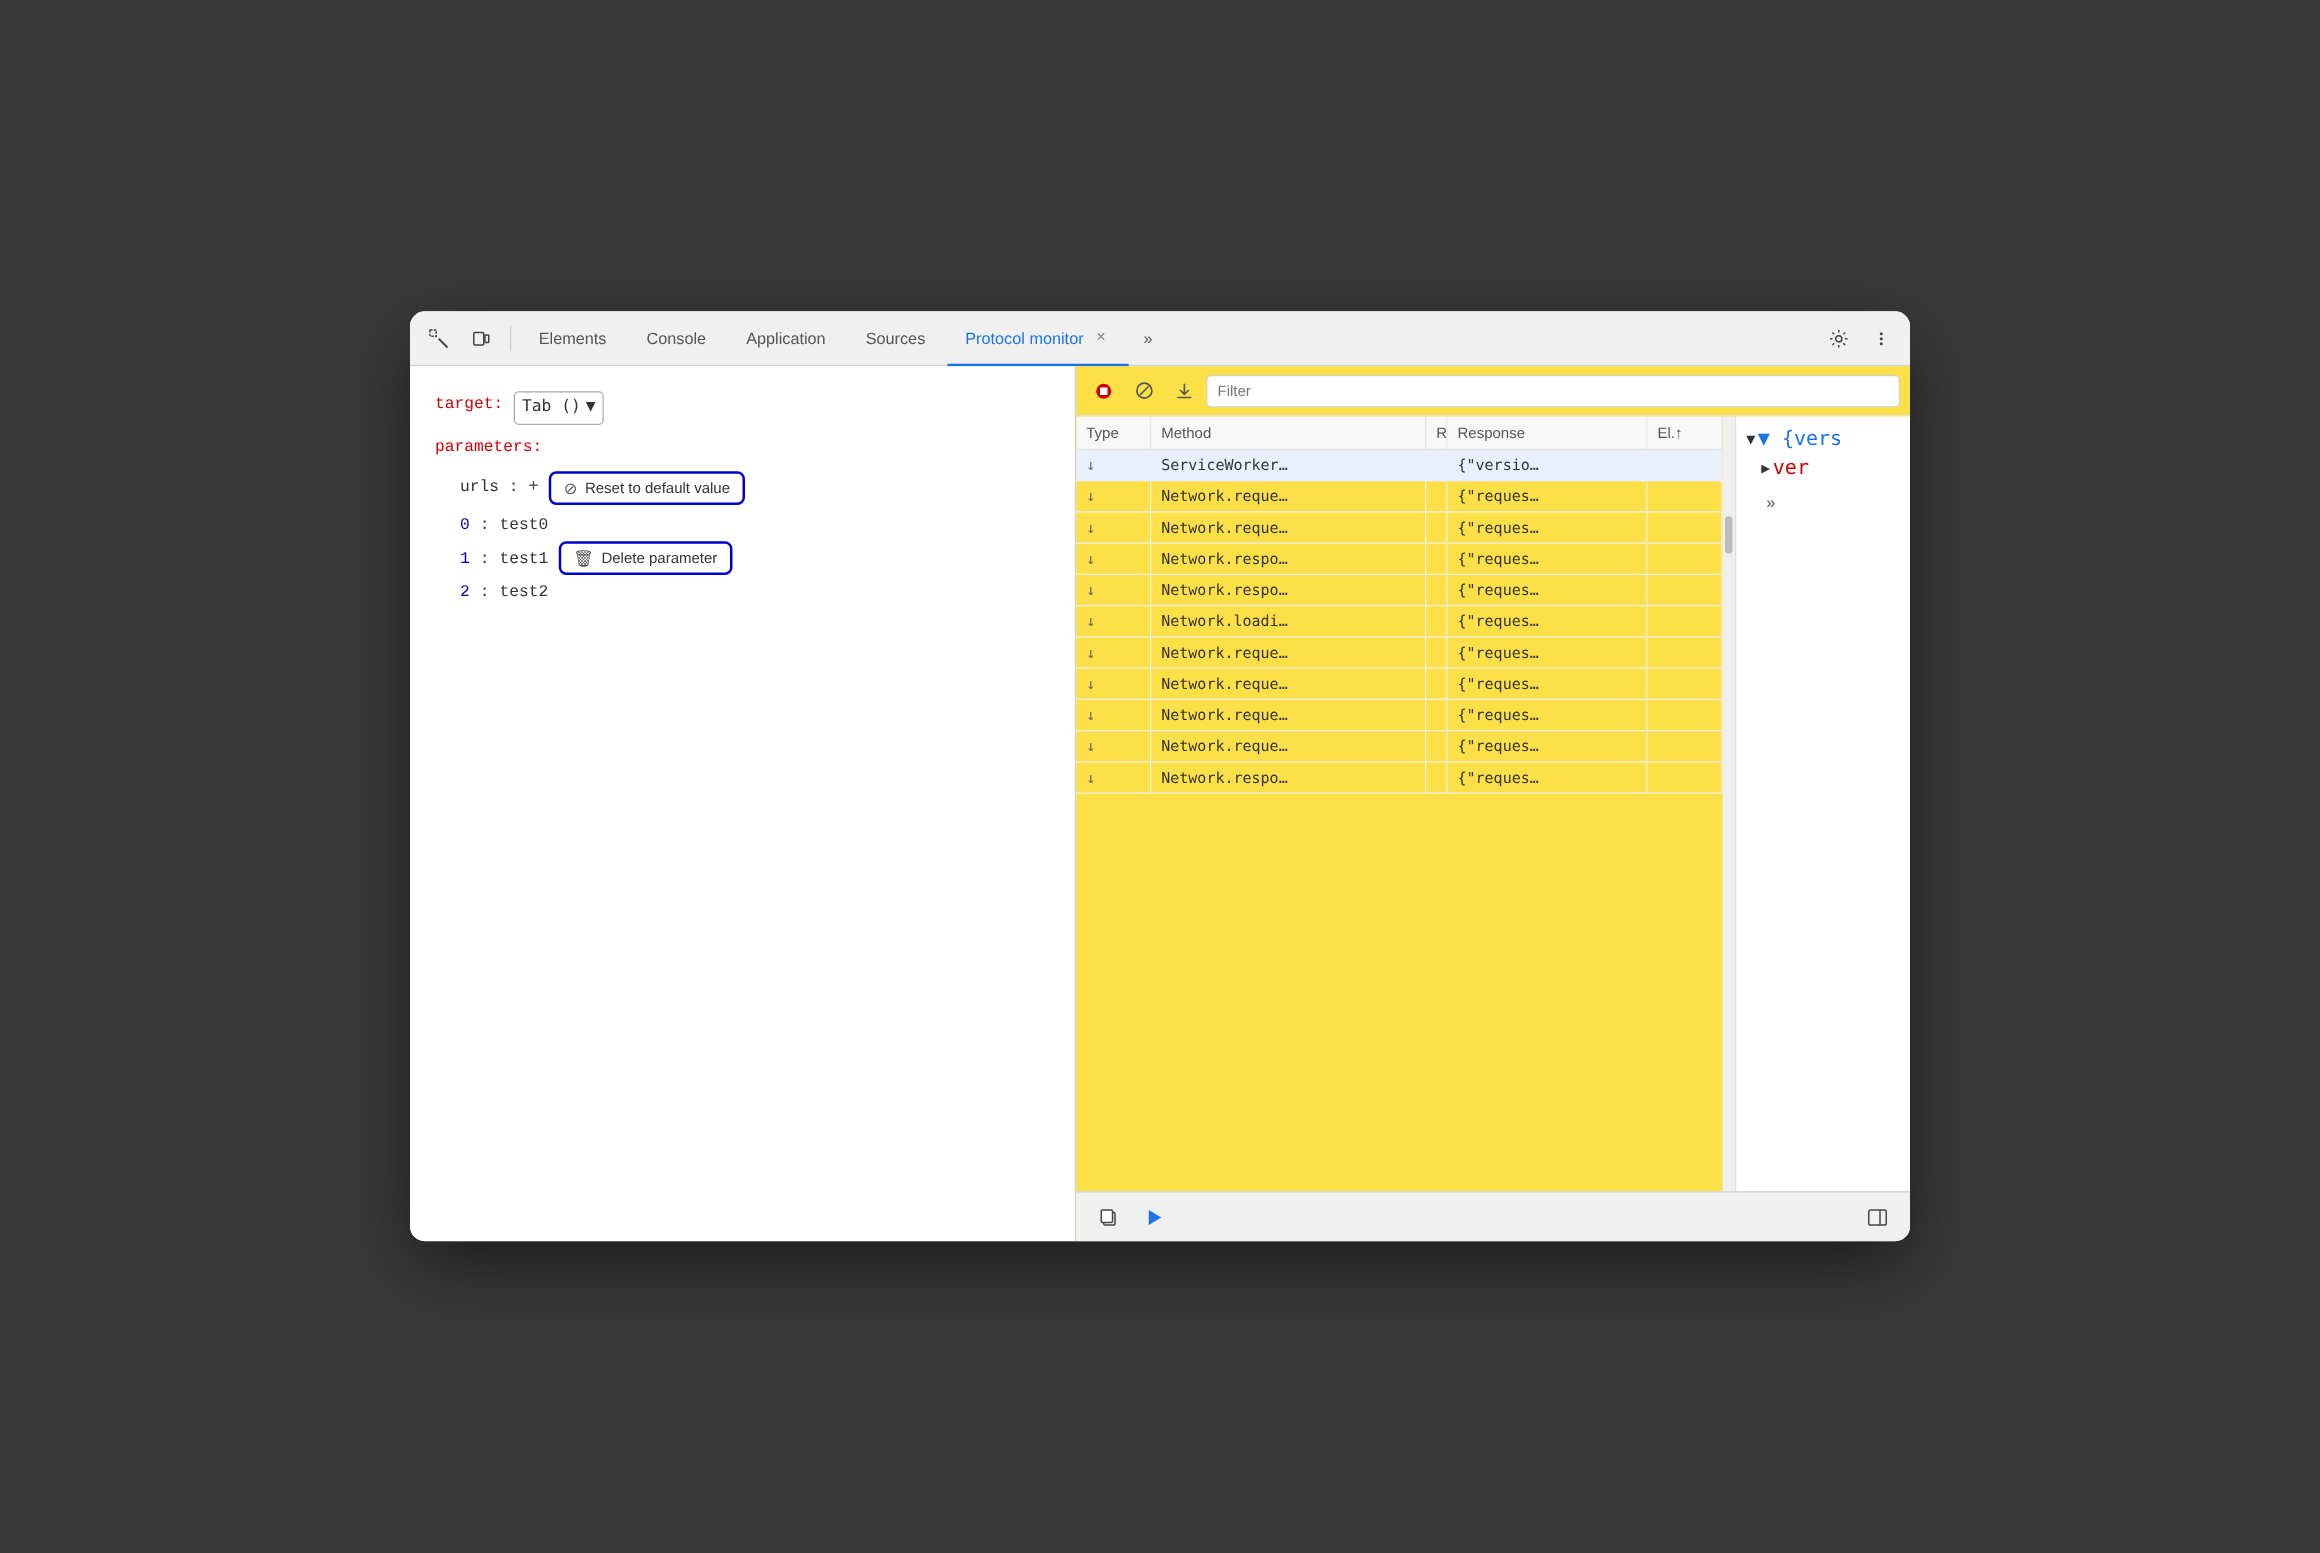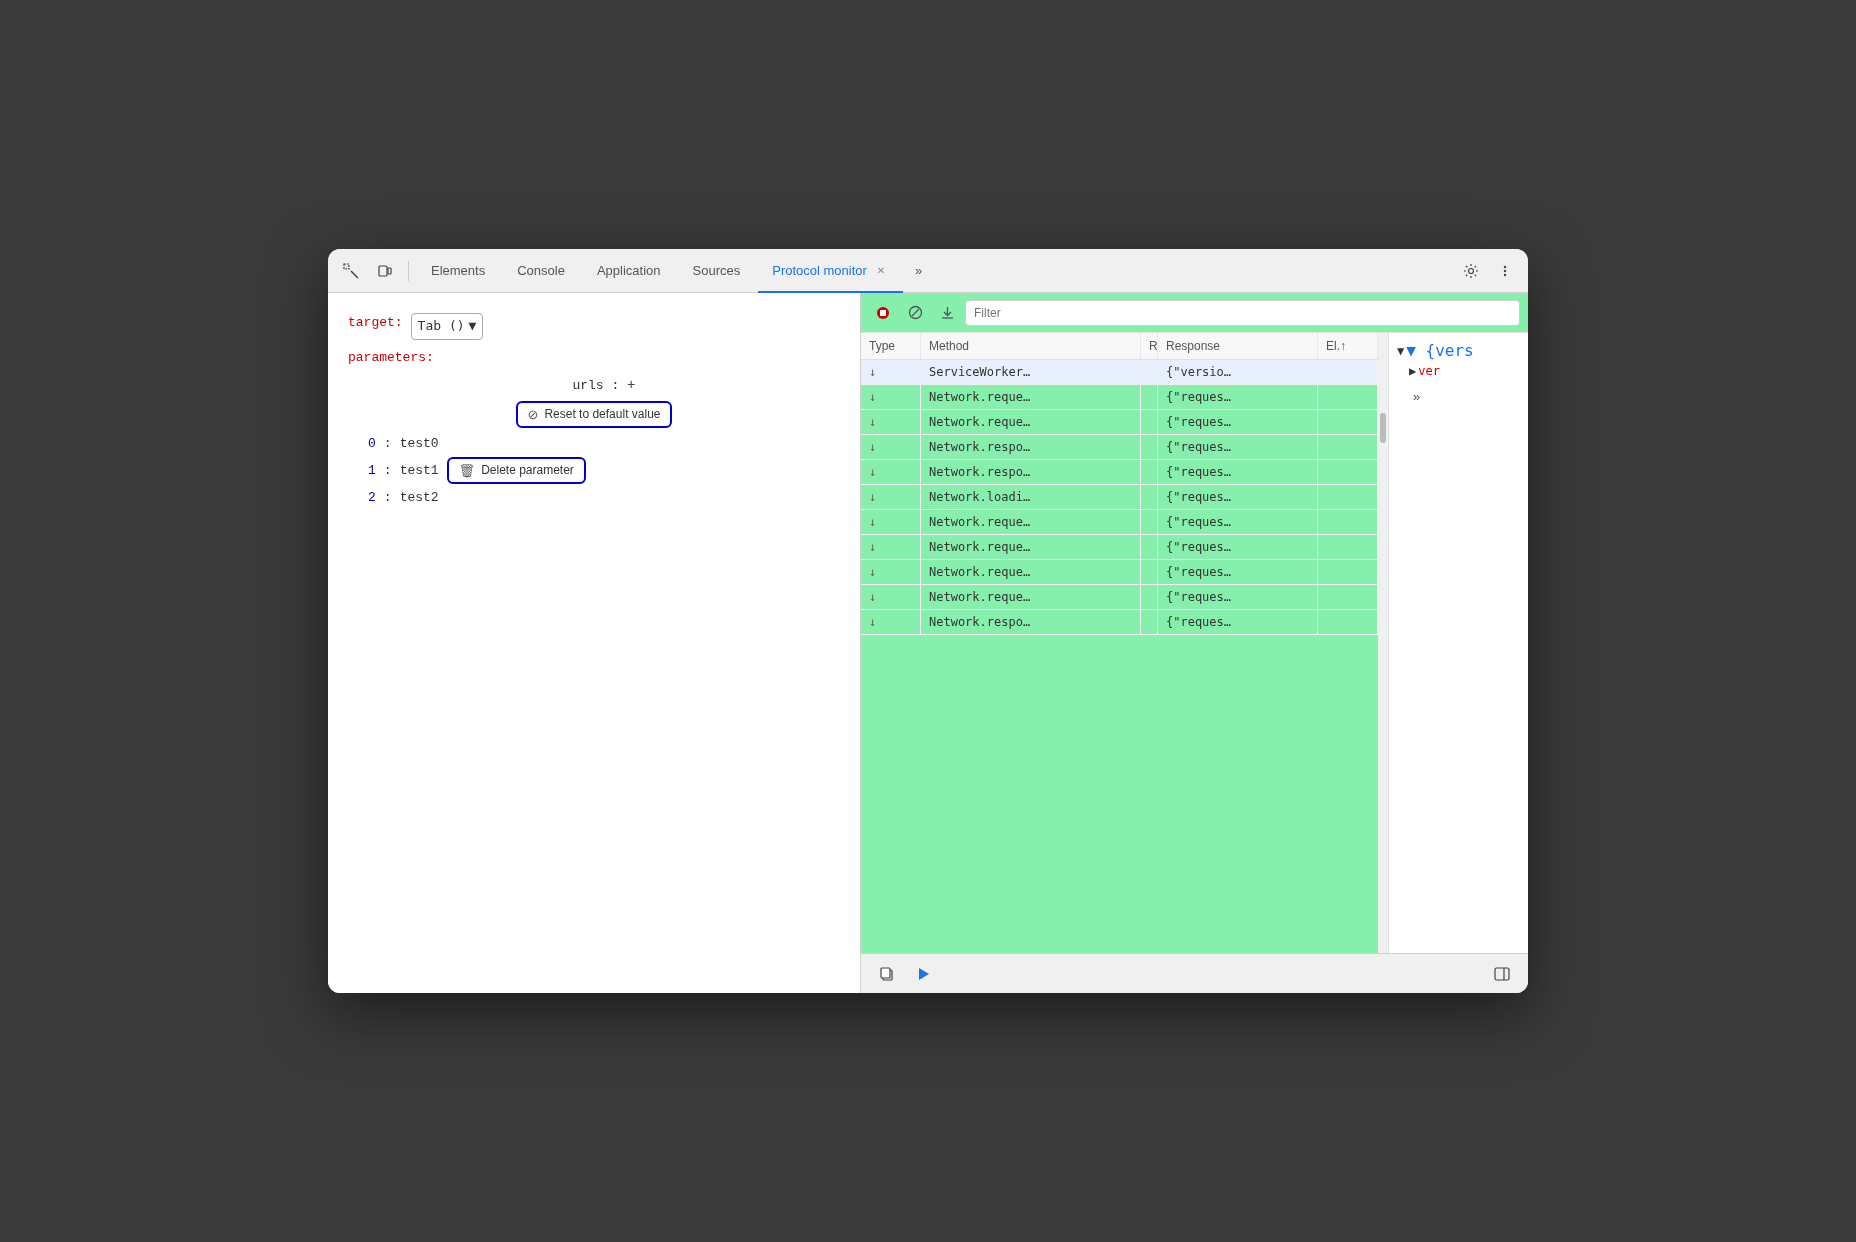--- a/index.html
+++ b/index.html
@@ -177,21 +177,20 @@
       cursor: pointer;
       font-family: 'Menlo', monospace;
       font-size: 13px;
       color: #333;
     }
     .urls-row {
       display: flex;
       align-items: center;
       gap: 8px;
       margin-bottom: 8px;
-      flex-direction: column;
     }
     .plus-btn {
       color: #444;
       cursor: pointer;
       font-size: 14px;
     }
     
     .reset-btn {
       display: flex;
       align-items: center;
@@ -256,21 +255,21 @@
     }
     .run-btn {
       color: #1a73e8;
       font-size: 18px;
     }
     
     .right-panel {
       flex: 1;
       display: flex;
       flex-direction: column;
-      background: #86efac;
+      background: #fde047;
     }
     
     .pm-toolbar {
       height: 40px;
       display: flex;
       align-items: center;
       padding: 0 8px;
       border-bottom: 1px solid #e0e0e0;
       gap: 4px;
     }
@@ -619,21 +618,21 @@
           <div style="width:6px; height:30px; background:#bbb; border-radius:3px; margin:0 2px; margin-top:80px;"></div>
         </div>
 
         <div class="preview-panel">
           <div style="display:flex; align-items:center; gap:2px; margin-bottom:4px;">
             <span style="color:#333;">▼</span>
             <span style="color:#1a73e8; font-size:16px;">▼ {vers</span>
           </div>
           <div style="padding-left:12px; display:flex; align-items:center; gap:2px;">
             <span style="color:#333; font-size:12px;">▶</span>
-            <span style="color:#c00; font-size:12px;">  ver</span>
+            <span style="color:#c00; font-size:16px;">  ver</span>
           </div>
           <div style="padding-left:8px; margin-top:4px;">
             <button class="pm-more-btn">»</button>
           </div>
         </div>
       </div>
 
       <div class="bottom-bar">
         <div class="bottom-left">
           <button class="bottom-icon-btn">

